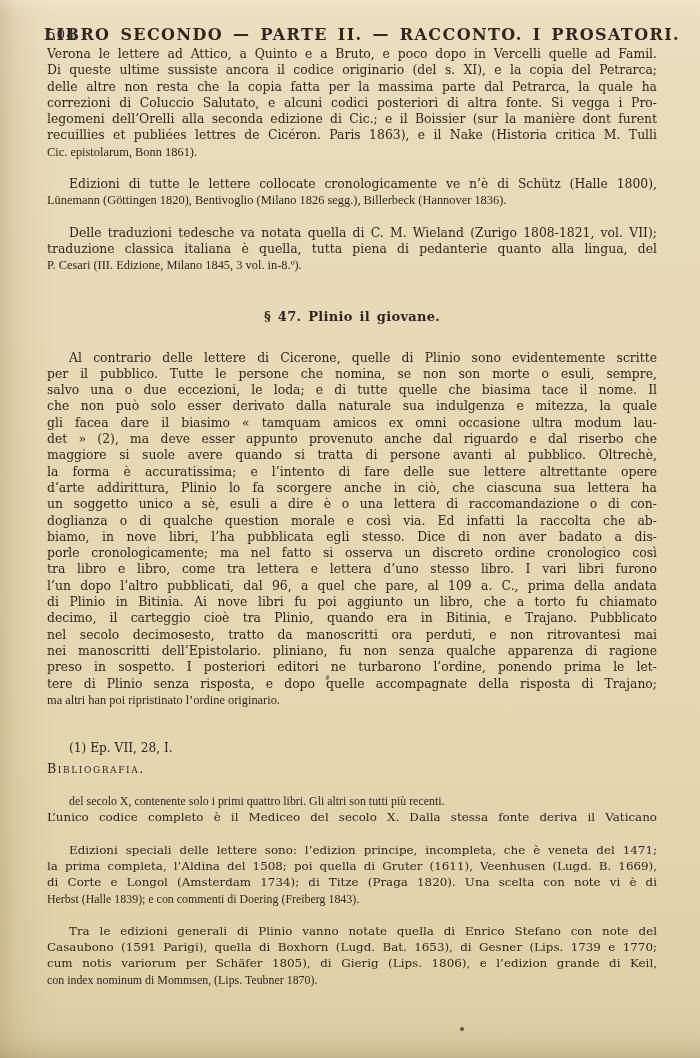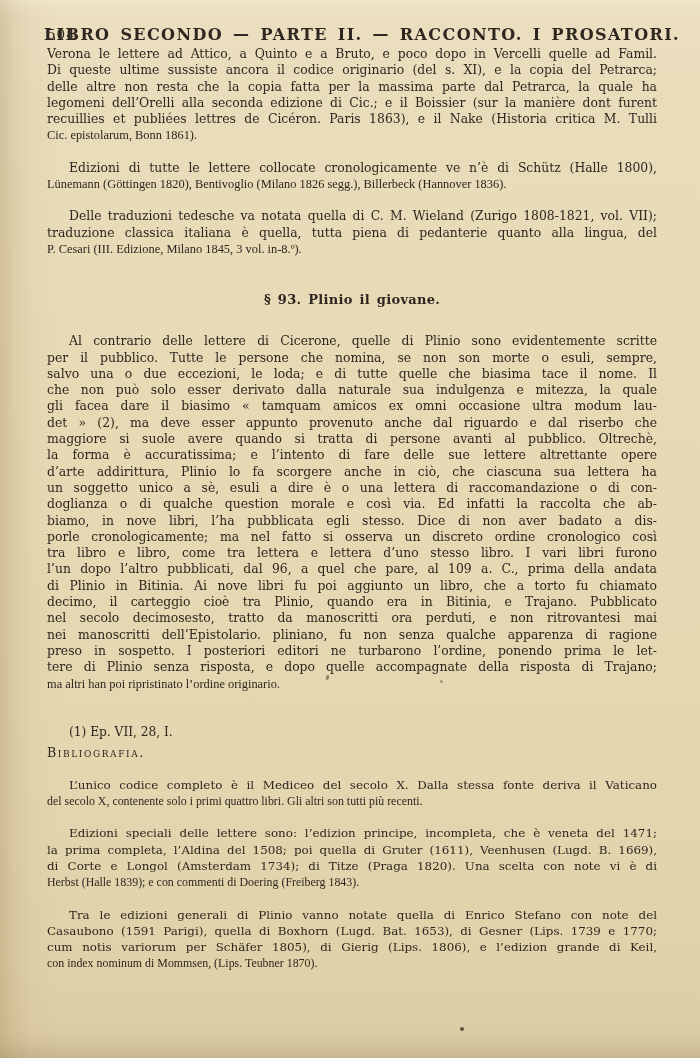--- a/index.html
+++ b/index.html
@@ -93,34 +93,35 @@
   <div class="content">
     <div class="running-header">
       <span class="page-number">504</span>
       <span class="running-title">LIBRO SECONDO — PARTE II. — RACCONTO. I PROSATORI.</span>
     </div>
     <div id="blocks">
         <div class="para">
           <div class="line">Verona le lettere ad Attico, a Quinto e a Bruto, e poco dopo in Vercelli quelle ad Famil.</div>
           <div class="line">Di queste ultime sussiste ancora il codice originario (del s. XI), e la copia del Petrarca;</div>
           <div class="line">delle altre non resta che la copia fatta per la massima parte dal Petrarca, la quale ha</div>
+          <div class="line">correzioni di Coluccio Salutato, e alcuni codici posteriori di altra fonte. Si vegga i Pro-</div>
           <div class="line">legomeni dell’Orelli alla seconda edizione di Cic.; e il Boissier (sur la manière dont furent</div>
           <div class="line">recuillies et publiées lettres de Cicéron. Paris 1863), e il Nake (Historia critica M. Tulli</div>
           <div class="line last">Cic. epistolarum, Bonn 1861).</div>
         </div>
         <div class="para indent">
           <div class="line">Edizioni di tutte le lettere collocate cronologicamente ve n’è di Schütz (Halle 1800),</div>
           <div class="line last">Lünemann (Göttingen 1820), Bentivoglio (Milano 1826 segg.), Billerbeck (Hannover 1836).</div>
         </div>
         <div class="para indent">
           <div class="line">Delle traduzioni tedesche va notata quella di C. M. Wieland (Zurigo 1808-1821, vol. VII);</div>
           <div class="line">traduzione classica italiana è quella, tutta piena di pedanterie quanto alla lingua, del</div>
           <div class="line last">P. Cesari (III. Edizione, Milano 1845, 3 vol. in-8.º).</div>
         </div>
-        <div class="heading">§ 93. Plinio il giovane.</div>
+        <div class="heading">§ 47. Plinio il giovane.</div>
         <div class="para indent">
           <div class="line">Al contrario delle lettere di Cicerone, quelle di Plinio sono evidentemente scritte</div>
           <div class="line">per il pubblico. Tutte le persone che nomina, se non son morte o esuli, sempre,</div>
           <div class="line">salvo una o due eccezioni, le loda; e di tutte quelle che biasima tace il nome. Il</div>
           <div class="line">che non può solo esser derivato dalla naturale sua indulgenza e mitezza, la quale</div>
           <div class="line">gli facea dare il biasimo « tamquam amicos ex omni occasione ultra modum lau-</div>
           <div class="line">det » (2), ma deve esser appunto provenuto anche dal riguardo e dal riserbo che</div>
           <div class="line">maggiore si suole avere quando si tratta di persone avanti al pubblico. Oltrechè,</div>
           <div class="line">la forma è accuratissima; e l’intento di fare delle sue lettere altrettante opere</div>
           <div class="line">d’arte addirittura, Plinio lo fa scorgere anche in ciò, che ciascuna sua lettera ha</div>
@@ -134,22 +135,22 @@
           <div class="line">decimo, il carteggio cioè tra Plinio, quando era in Bitinia, e Trajano. Pubblicato</div>
           <div class="line">nel secolo decimosesto, tratto da manoscritti ora perduti, e non ritrovantesi mai</div>
           <div class="line">nei manoscritti dell’Epistolario. pliniano, fu non senza qualche apparenza di ragione</div>
           <div class="line">preso in sospetto. I posteriori editori ne turbarono l’ordine, ponendo prima le let-</div>
           <div class="line">tere di Plinio senza risposta, e dopo quelle accompagnate della risposta di Trajano;</div>
           <div class="line last">ma altri han poi ripristinato l’ordine originario.</div>
         </div>
         <div class="footnote">(1) Ep. VII, 28, I.</div>
         <div class="subheading">Bibliografia.</div>
         <div class="para indent small">
+          <div class="line last">del secolo X, contenente solo i primi quattro libri. Gli altri son tutti più recenti.</div>
           <div class="line">L’unico codice completo è il Mediceo del secolo X. Dalla stessa fonte deriva il Vaticano</div>
-          <div class="line last">del secolo X, contenente solo i primi quattro libri. Gli altri son tutti più recenti.</div>
         </div>
         <div class="para indent small">
           <div class="line">Edizioni speciali delle lettere sono: l’edizion principe, incompleta, che è veneta del 1471;</div>
           <div class="line">la prima completa, l’Aldina del 1508; poi quella di Gruter (1611), Veenhusen (Lugd. B. 1669),</div>
           <div class="line">di Corte e Longol (Amsterdam 1734); di Titze (Praga 1820). Una scelta con note vi è di</div>
           <div class="line last">Herbst (Halle 1839); e con commenti di Doering (Freiberg 1843).</div>
         </div>
         <div class="para indent small">
           <div class="line">Tra le edizioni generali di Plinio vanno notate quella di Enrico Stefano con note del</div>
           <div class="line">Casaubono (1591 Parigi), quella di Boxhorn (Lugd. Bat. 1653), di Gesner (Lips. 1739 e 1770;</div>

